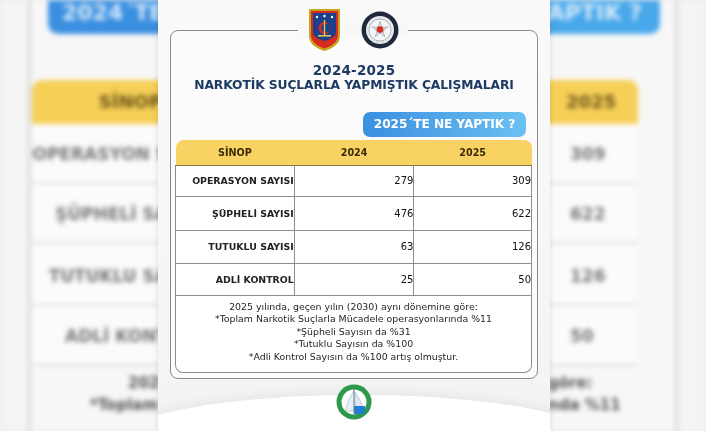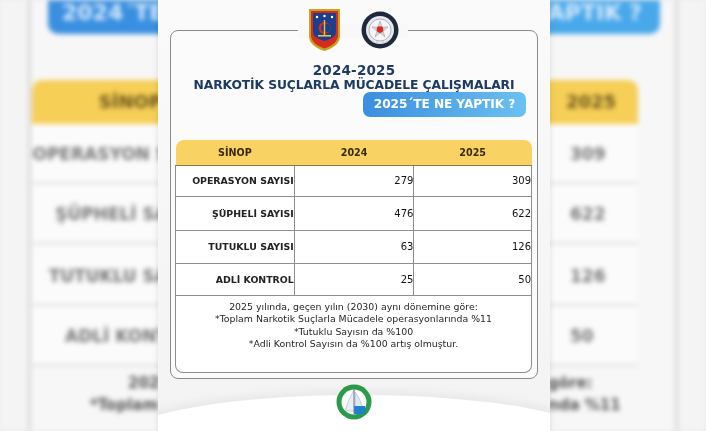--- a/index.html
+++ b/index.html
@@ -81,21 +81,21 @@
     position: absolute; left: 0; width: 392px; top: 78px; text-align: center;
     color: #1d3a63; font-weight: bold; font-size: 12.3px; letter-spacing: -0.1px;
   }
   .pill {
     position: absolute; top: 92px; height: 25px; border-radius: 7px;
     color: #ffffff; font-weight: bold; font-size: 12.2px; line-height: 25px;
     text-align: center; white-space: nowrap; letter-spacing: -0.1px;
     border: none; cursor: pointer; font-family: "DejaVu Sans", "Liberation Sans", sans-serif;
   }
   .pill.p2024 { left: 24px; width: 177px; background: linear-gradient(90deg, #2d7fd6 0%, #4b9ce6 100%); }
-  .pill.p2025 { left: 205px; width: 163px; background: linear-gradient(90deg, #3a8fdf 0%, #6bc0f2 100%); }
+  .pill.p2025 { left: 205px; width: 163px; background: linear-gradient(90deg, #3a8fdf 0%, #6bc0f2 100%); margin-top: 20px; }
 
   
   .table {
     position: absolute; left: 17px; top: 140px; width: 357px;
     border-collapse: collapse;
   }
   .table th {
     background: #f8d363; color: #3b2a08; font-weight: bold; font-size: 9.6px;
     height: 25px; text-align: center; border-bottom: 1px solid #8a7a4a;
   }
@@ -184,21 +184,21 @@
       <polygon points="19,10 21,16 27,16 22,20 24,26 19,22 14,26 16,20 11,16 17,16" fill="#d7d9df" stroke="#8d95a4" stroke-width="0.5"></polygon>
       <circle cx="19" cy="18.6" r="3.3" fill="#d62b1f"></circle>
       <circle cx="12" cy="30.5" r="1" fill="#ccc"></circle>
       <circle cx="16" cy="31.5" r="1" fill="#ccc"></circle>
       <circle cx="22" cy="31.5" r="1" fill="#ccc"></circle>
       <circle cx="26" cy="30.5" r="1" fill="#ccc"></circle>
     </svg>
   </div>
 
   <div class="title-year">2024-2025</div>
-  <div class="title-main">NARKOTİK SUÇLARLA MÜCADELE ÇALIŞMALARI</div>
+  <div class="title-main">NARKOTİK SUÇLARLA YAPMIŞTIK ÇALIŞMALARI</div>
 
   <div class="pill p2025">2025´TE NE YAPTIK ?</div>
 
   <table class="table">
     <colgroup>
       <col class="col-cat">
         <col class="col-a">
         <col class="col-b">
     </colgroup>
     <thead>
@@ -228,20 +228,21 @@
         <td>ADLİ KONTROL</td>
         <td class="num">25</td>
         <td class="num">50</td>
       </tr>
     </tbody>
   </table>
 
   <div class="note">
     <div>2025 yılında, geçen yılın (2030) aynı dönemine göre:</div>
     <div>*Toplam Narkotik Suçlarla Mücadele operasyonlarında %11</div>
+    <div>*Şüpheli Sayısın da %31</div>
     <div>*Tutuklu Sayısın da %100</div>
     <div>*Adli Kontrol Sayısın da %100 artış olmuştur.</div>
   </div>
 
   <svg class="bottom-logo" width="36" height="36" viewBox="0 0 36 36">
     <circle cx="18" cy="18" r="17.5" fill="#2c9a4a"></circle>
     <circle cx="18" cy="18" r="12.5" fill="#ffffff"></circle>
     <path d="M18 6 L18 27 L9 27 Q12 16 18 6 Z" fill="#e8eef5" stroke="#9fb3c8" stroke-width="0.6"></path>
     <path d="M19 8 L19 24 L27 24 Q24 14 19 8 Z" fill="#dfe7ef" stroke="#9fb3c8" stroke-width="0.6"></path>
     <path d="M18 22 H29 V29 Q24 31 18 30 Z" fill="#1f7fd0"></path>

